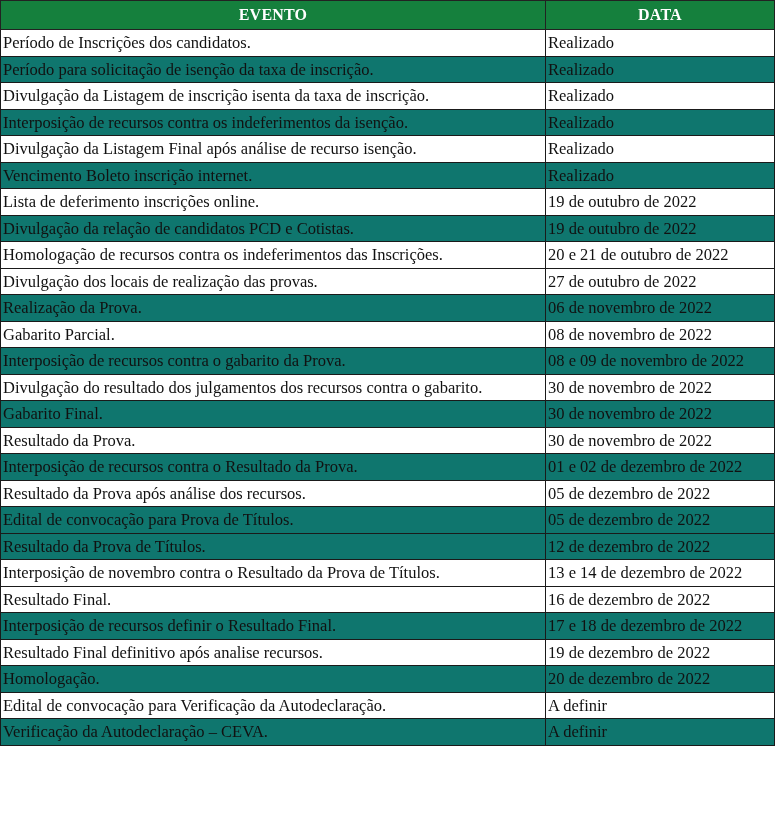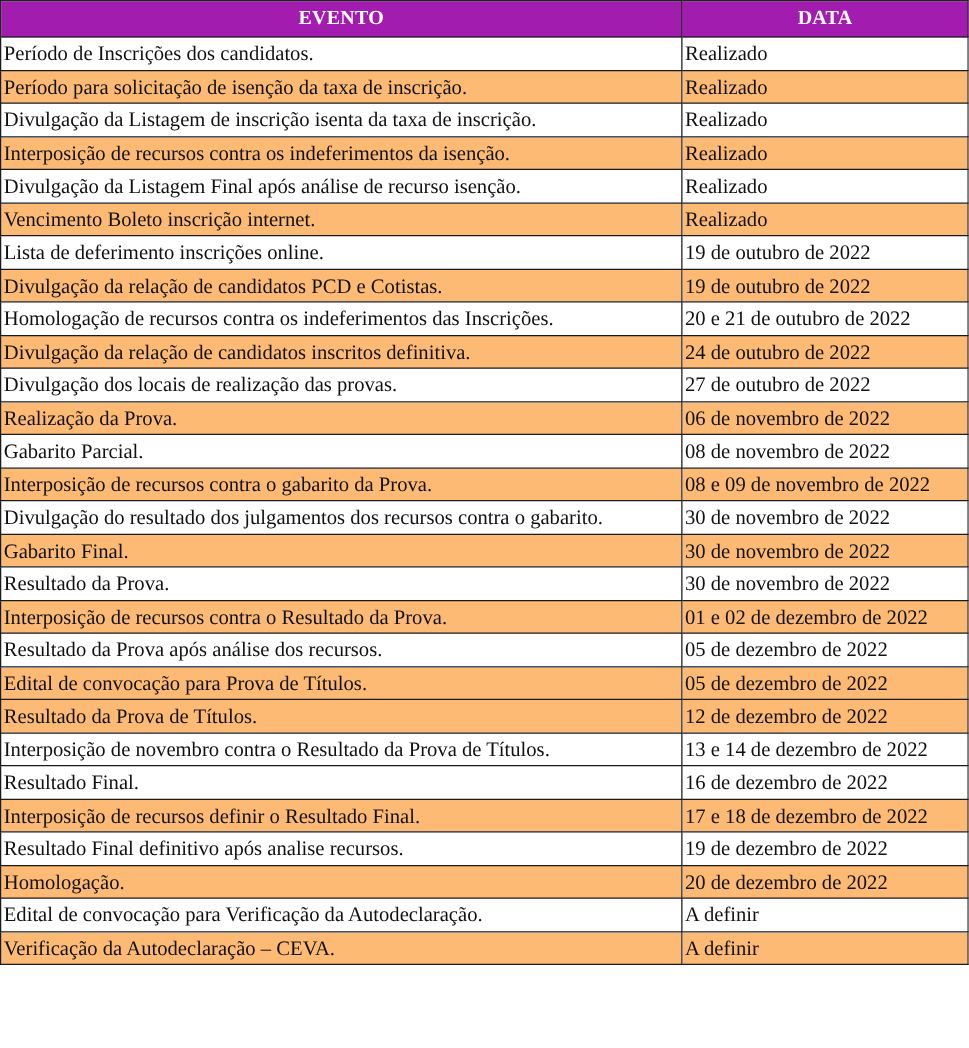--- a/index.html
+++ b/index.html
@@ -8,40 +8,40 @@
     border-collapse: collapse;
     width: 774px;
     table-layout: fixed;
     font-family: "Liberation Serif", "DejaVu Serif", serif;
     font-size: 16.5px;
     color: #111;
   }
   col.c-evento { width: 545px; }
   col.c-data { width: 229px; }
   th {
-    background: #a21caf;
+    background: #15803d;
     color: #ffffff;
     font-weight: bold;
     text-align: center;
     height: 28px;
     padding: 0;
     border: 1.5px solid #222;
     font-size: 16px;
     letter-spacing: 0.2px;
   }
   td {
     height: 25.5px;
     padding: 0 0 0 2px;
     border: 1.5px solid #1a1a1a;
     white-space: nowrap;
     overflow: hidden;
     line-height: 25px;
   }
   tr.odd td { background: #ffffff; }
-  tr.even td { background: #fdba74; }
+  tr.even td { background: #0f766e; }
 </style>
 </head>
 <body>
 
 <table>
   <colgroup>
       <col class="c-evento">
       <col class="c-data">
     </colgroup>
   <thead>
@@ -79,24 +79,20 @@
         <td>Lista de deferimento inscrições online.</td>
         <td>19 de outubro de 2022</td>
       </tr>
       <tr class="even">
         <td>Divulgação da relação de candidatos PCD e Cotistas.</td>
         <td>19 de outubro de 2022</td>
       </tr>
       <tr class="odd">
         <td>Homologação de recursos contra os indeferimentos das Inscrições.</td>
         <td>20 e 21 de outubro de 2022</td>
-      </tr>
-      <tr class="even">
-        <td>Divulgação da relação de candidatos inscritos definitiva.</td>
-        <td>24 de outubro de 2022</td>
       </tr>
       <tr class="odd">
         <td>Divulgação dos locais de realização das provas.</td>
         <td>27 de outubro de 2022</td>
       </tr>
       <tr class="even">
         <td>Realização da Prova.</td>
         <td>06 de novembro de 2022</td>
       </tr>
       <tr class="odd">

